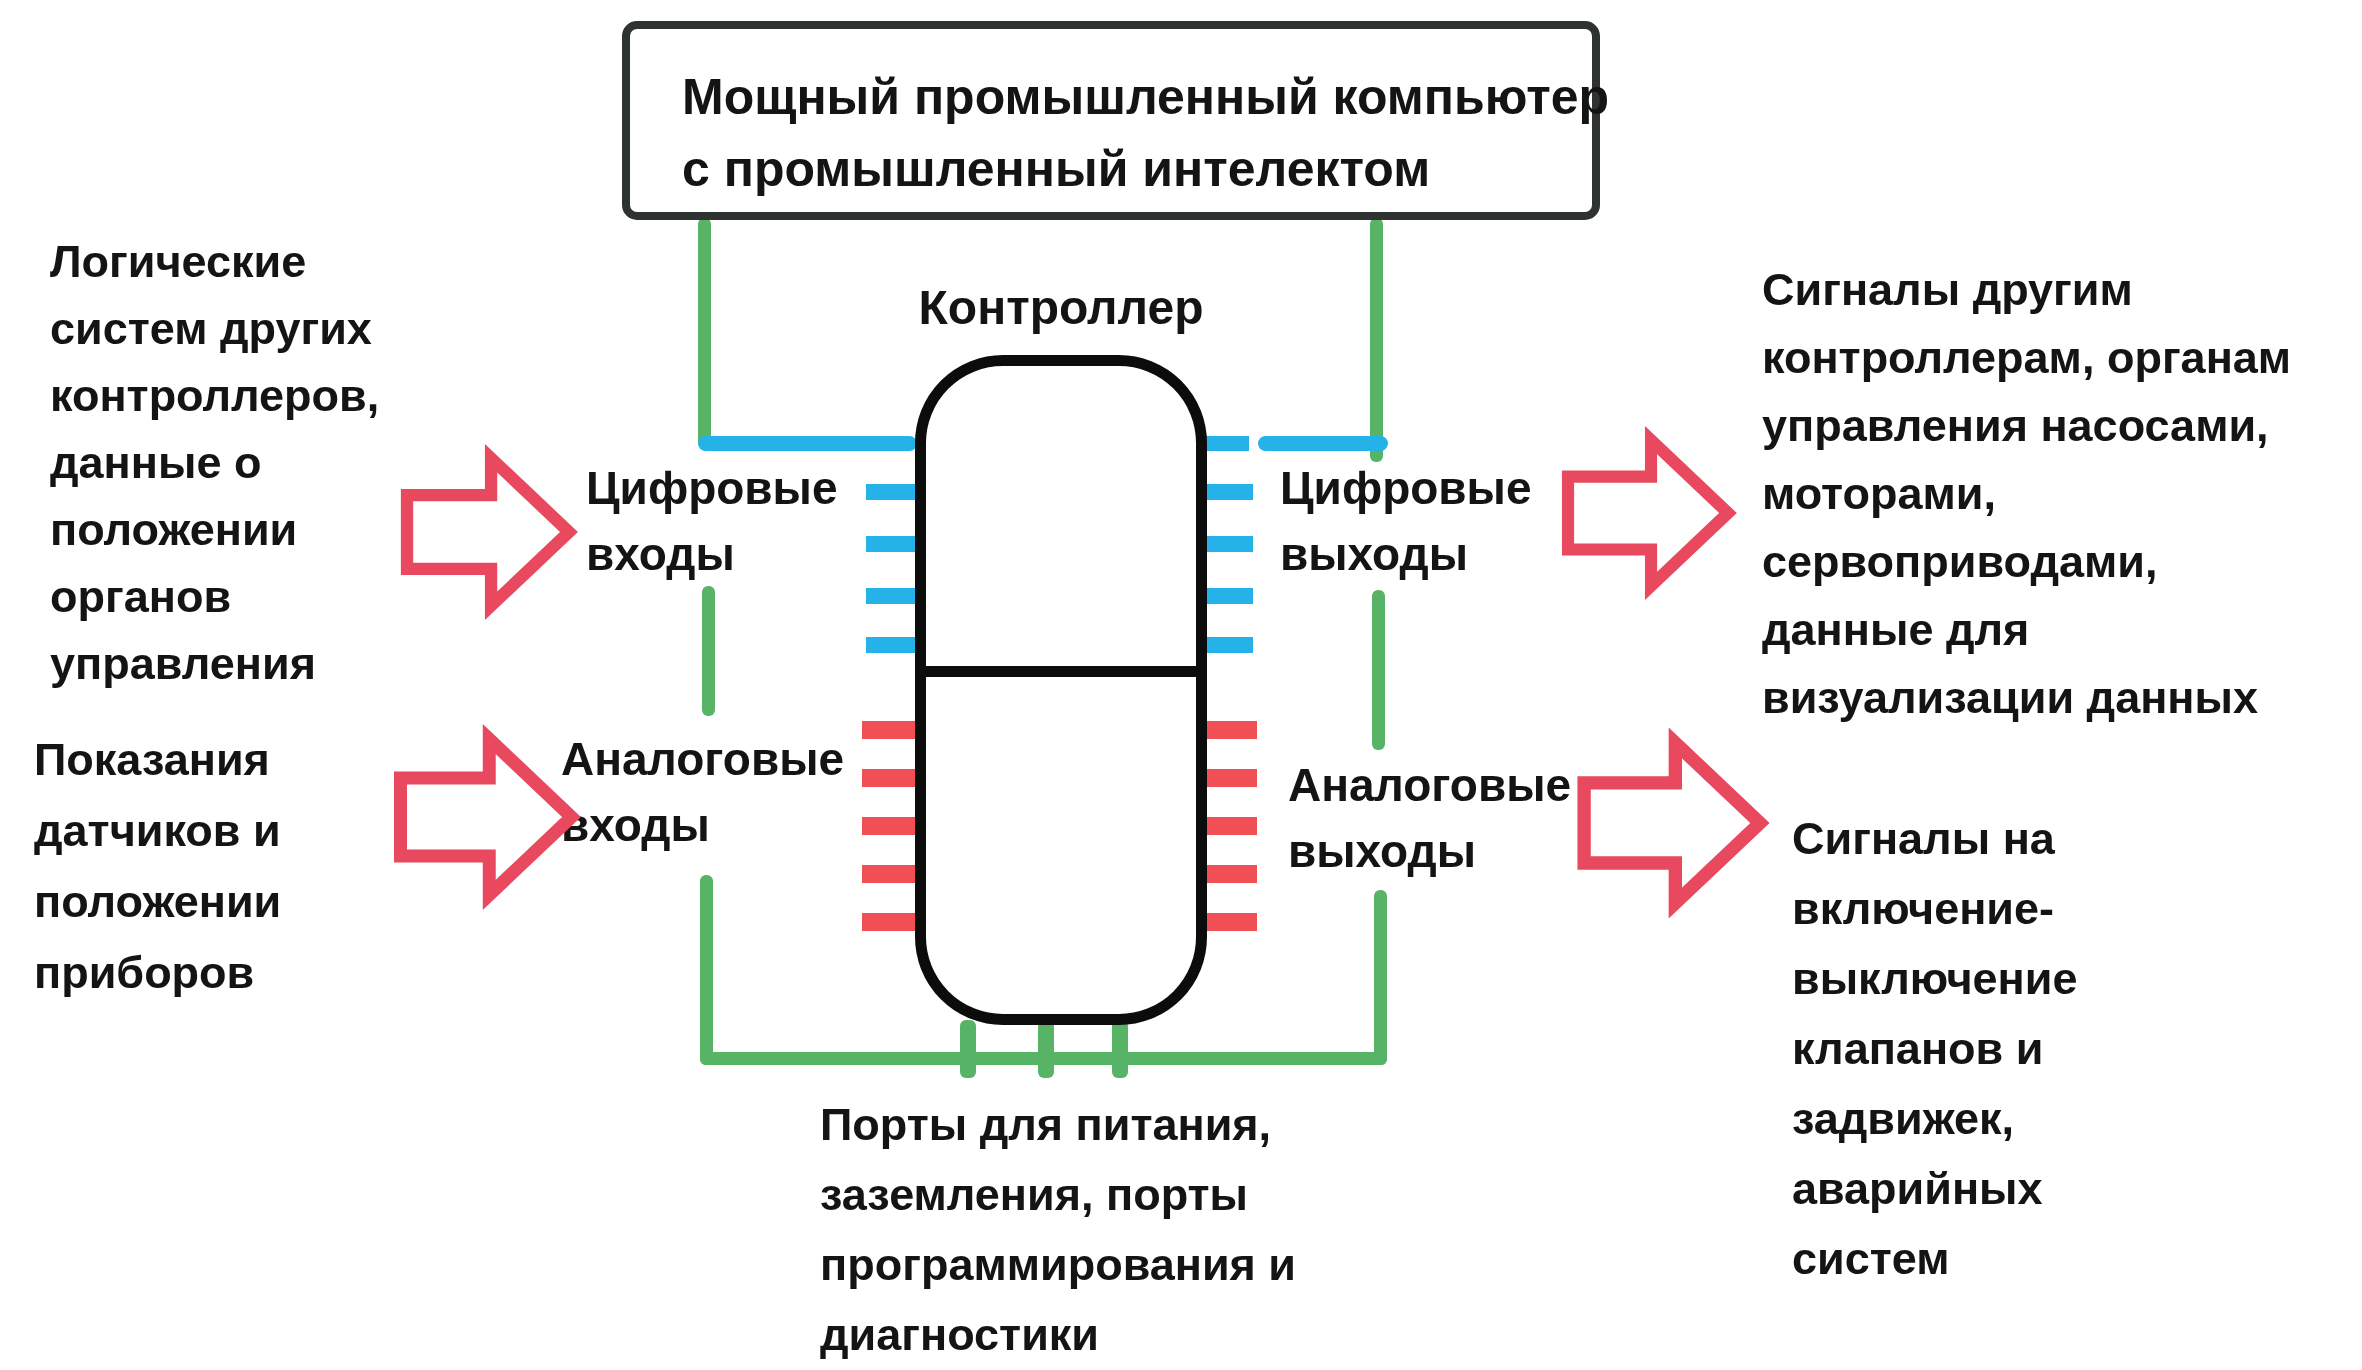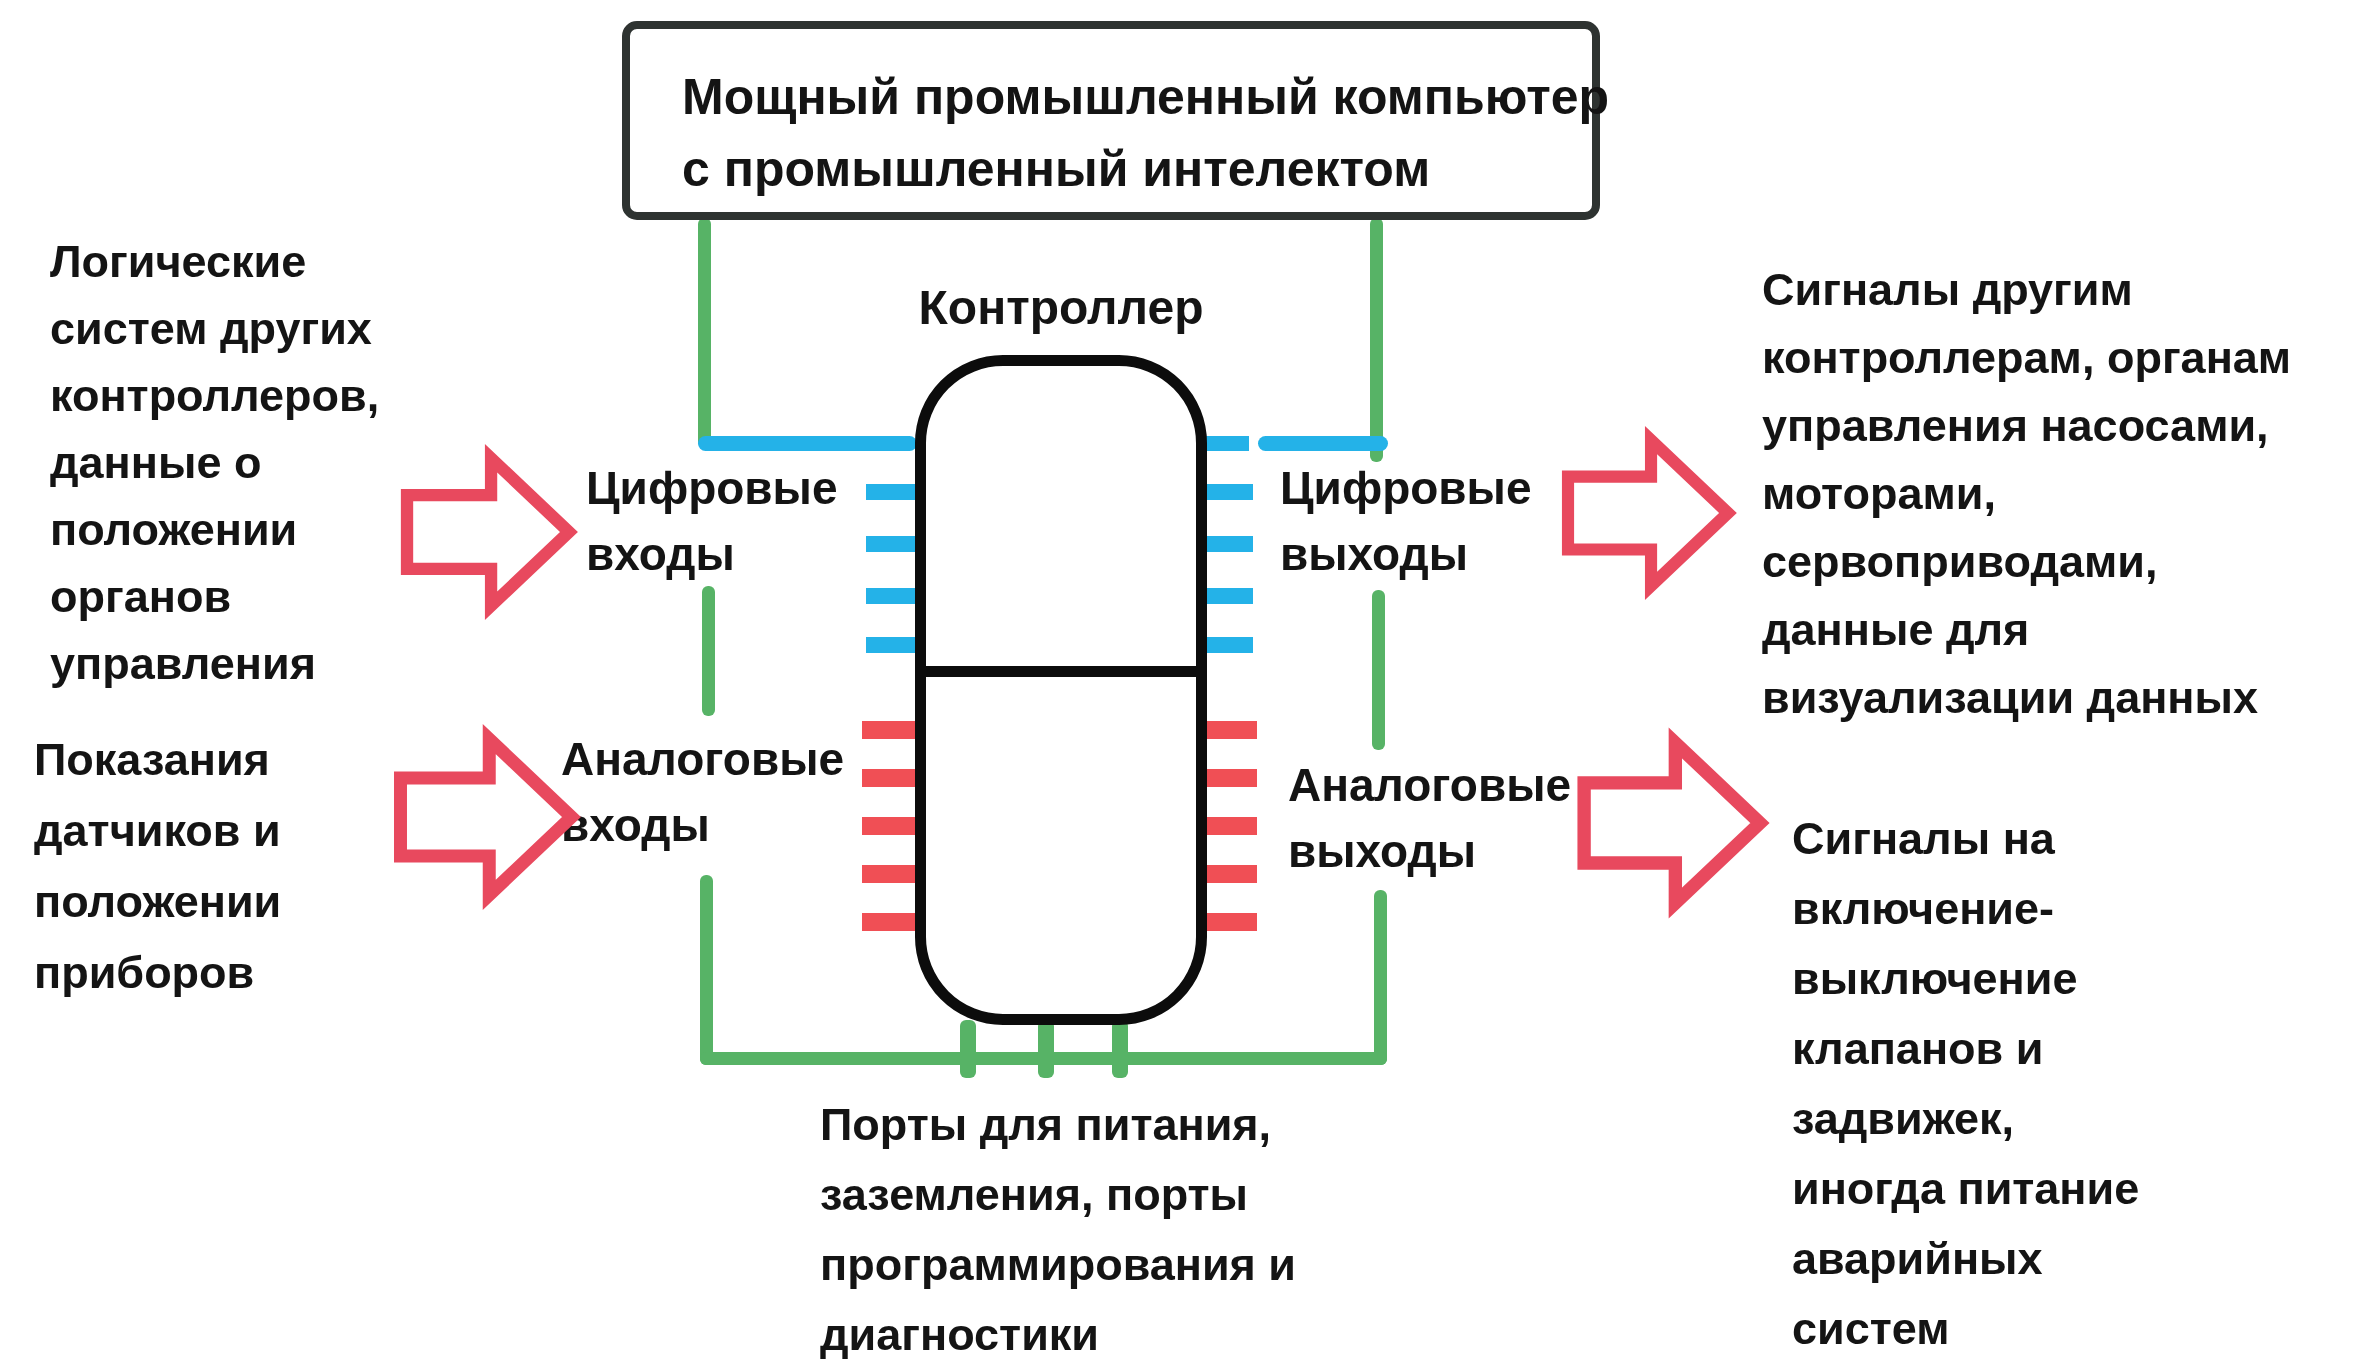--- a/index.html
+++ b/index.html
@@ -166,21 +166,20 @@
       <div>сервоприводами,</div>
       <div>данные для</div>
       <div>визуализации данных</div>
     </div>
   <div class="para" style="left:1792px;top:804px;line-height:70px;">
       <div>Сигналы на</div>
       <div>включение-</div>
       <div>выключение</div>
       <div>клапанов и</div>
       <div>задвижек,</div>
-      <div>иногда питание</div>
       <div>аварийных</div>
       <div>систем</div>
     </div>
   <div class="para" style="left:820px;top:1090px;line-height:70px;">
       <div>Порты для питания,</div>
       <div>заземления, порты</div>
       <div>программирования и</div>
       <div>диагностики</div>
     </div>
 

